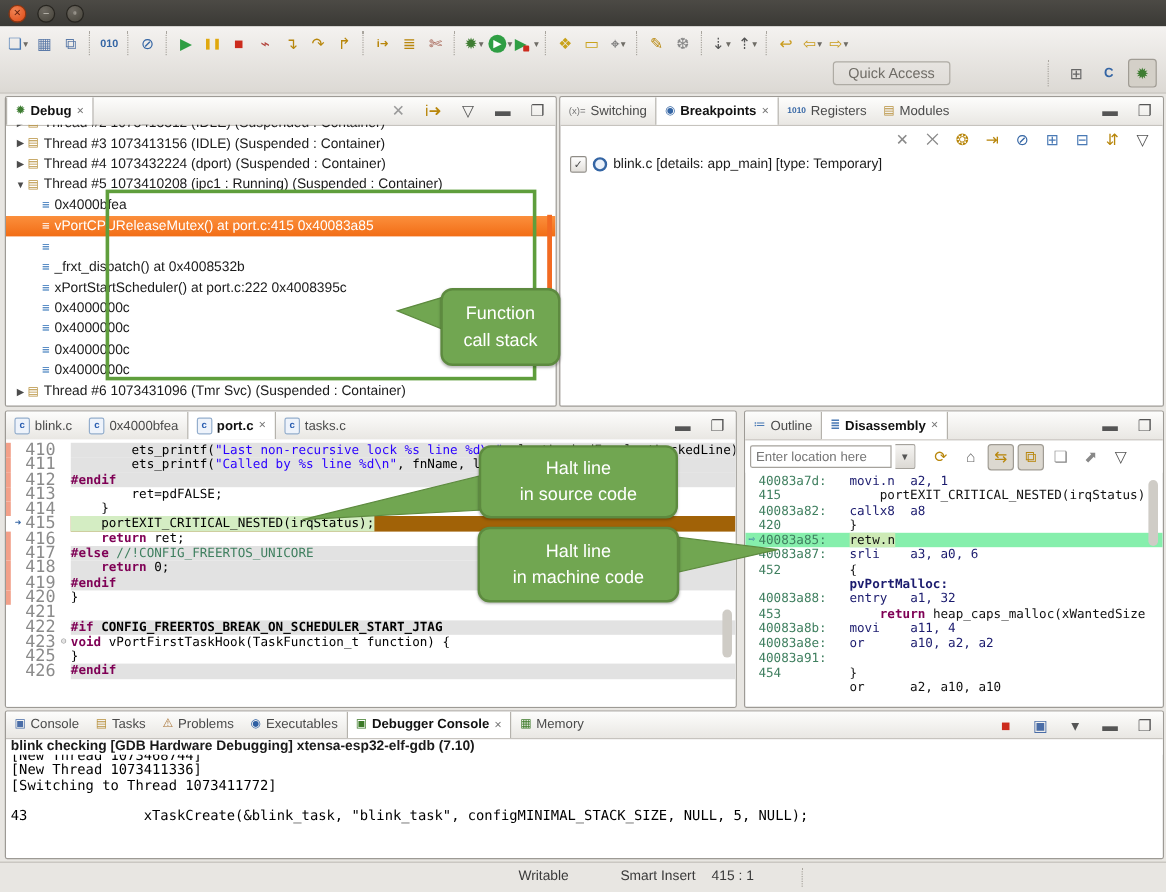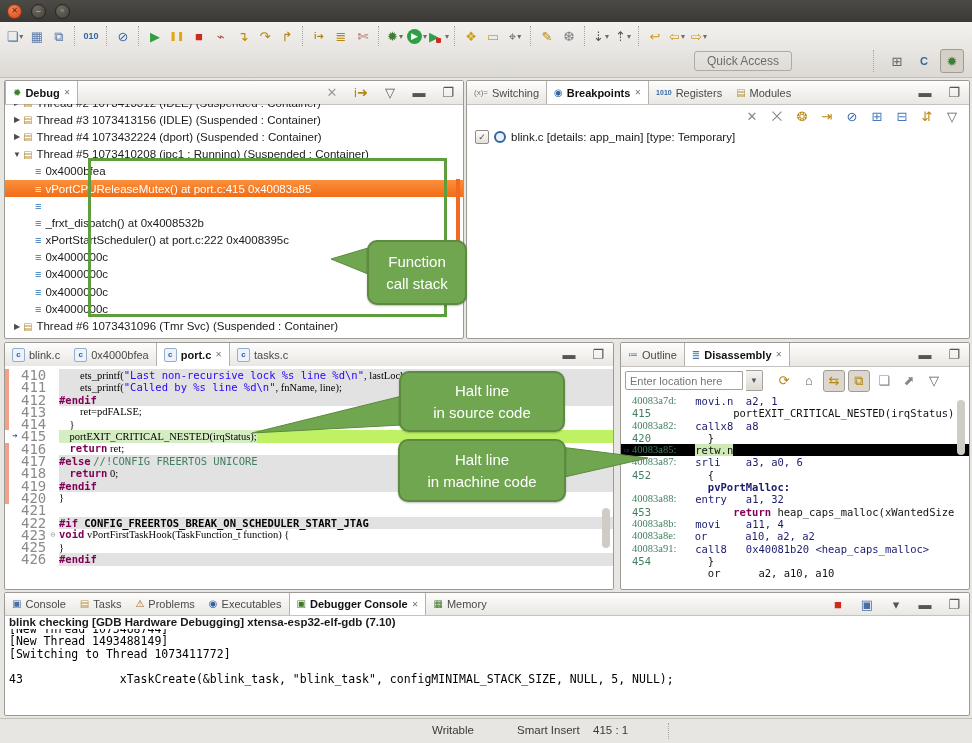--- a/index.html
+++ b/index.html
@@ -63,39 +63,39 @@
   .codearea{position:absolute;left:0;right:0;top:23px;bottom:0;overflow:hidden;background:#fff;padding-top:3px;}
   .cl{height:12.3px;display:flex;align-items:center;font-family:"DejaVu Sans Mono","Liberation Mono",monospace;
       font-size:10.5px;line-height:12.3px;white-space:pre;}
   .cl.g .stretch{background:#e2e2e2;}
   .cl .gbar{width:4px;height:100%;flex:none;}
   .cl .gbar.on{background:#f2a089;}
   .cl .gptr{width:12px;flex:none;font-size:9px;color:#3465a4;text-align:center;}
   .cl .gnum{width:26px;flex:none;text-align:left;color:#8b8b8b;font-size:14px;}
   .cl .gfold{width:12px;flex:none;font-size:8px;color:#999;text-align:center;}
   .cl .stretch{flex:1;height:100%;display:flex;align-items:center;}
-  .cl.cur .stretch{background:#bef264;}
+  .cl.cur .stretch{background:#a16207;}
   .cl.cur .codetxt{background:#d4edc3;}
   .codetxt{white-space:pre;}
-  .tk-p{color:#000;font-family:Liberation Serif, serif;} .tk-k{color:#7f0055;font-weight:bold;} .tk-s{color:#2a00ff;}
+  .tk-p{color:#000;} .tk-k{color:#7f0055;font-weight:bold;} .tk-s{color:#2a00ff;}
   .tk-c{color:#3f7f5f;} .tk-b{color:#000;font-weight:bold;}
   
   .disasm-toolbar{height:27px;display:flex;align-items:center;gap:3px;padding:0 4px;background:#fff;}
   .loc-input{width:108px;height:17px;border:1px solid #a5a29c;border-radius:2px 0 0 2px;font-size:11px;padding:0 4px;
              color:#333;font-family:"Liberation Sans",sans-serif;}
   .combo-drop{width:16px;height:19px;border:1px solid #a5a29c;border-left:none;border-radius:0 2px 2px 0;
               background:linear-gradient(#f5f4f2,#dcd9d4);font-size:8px;color:#555;display:flex;align-items:center;justify-content:center;}
   .dbtn{height:20px;min-width:18px;display:flex;align-items:center;justify-content:center;border-radius:3px;font-size:12px;}
   .dbtn.pressed{background:#dcd8d0;border:1px solid #a09c94;}
   .disrows{position:absolute;left:0;right:0;top:50px;bottom:0;overflow:hidden;padding-top:2px;}
   .dl{height:12.3px;display:flex;align-items:center;font-family:"DejaVu Sans Mono","Liberation Mono",monospace;
       font-size:10.5px;line-height:12.3px;white-space:pre;}
   .dl .dptr{width:11px;flex:none;font-size:9px;color:#3465a4;text-align:center;}
-  .dl.cur{background:#000000;}
-  .dk-a{color:#3f7f5f;font-family:Liberation Serif, serif;} .dk-n{color:#3f7f5f;} .dk-i{color:#1b1b6e;} .dk-p{color:#111;}
+  .dl.cur{background:#86efac;}
+  .dk-a{color:#3f7f5f;} .dk-n{color:#3f7f5f;} .dk-i{color:#1b1b6e;} .dk-p{color:#111;}
   .dk-k{color:#7f0055;font-weight:bold;} .dk-l{color:#1b1b6e;font-weight:bold;}
   .dk-hl{background:#cdeab5;color:#111;}
   
   .contabbar{height:22px;}
   .con-header{height:13px;font-size:11.5px;font-weight:bold;color:#1a1a1a;padding-left:4px;background:#fff;white-space:nowrap;}
   .conrows{position:absolute;left:0;right:0;top:36px;bottom:0;overflow:hidden;}
   .conrows-inner{margin-top:-6px;}
   .con{height:12.4px;font-family:"DejaVu Sans Mono","Liberation Mono",monospace;font-size:11.5px;
        line-height:12.4px;white-space:pre;color:#000;padding-left:4px;}
   
@@ -501,21 +501,21 @@
       <div class="dl"><span class="dptr"></span><span class="dk-a">40083a82:</span><span class="dk-i">   callx8  a8</span></div>
       <div class="dl"><span class="dptr"></span><span class="dk-n">420</span><span class="dk-p">         }</span></div>
       <div class="dl cur"><span class="dptr">⇨</span><span class="dk-a">40083a85:</span><span class="dk-i">   </span><span class="dk-hl">retw.n</span></div>
       <div class="dl"><span class="dptr"></span><span class="dk-a">40083a87:</span><span class="dk-i">   srli    a3, a0, 6</span></div>
       <div class="dl"><span class="dptr"></span><span class="dk-n">452</span><span class="dk-p">         {</span></div>
       <div class="dl"><span class="dptr"></span><span class="dk-l">            pvPortMalloc:</span></div>
       <div class="dl"><span class="dptr"></span><span class="dk-a">40083a88:</span><span class="dk-i">   entry   a1, 32</span></div>
       <div class="dl"><span class="dptr"></span><span class="dk-n">453</span><span class="dk-p">             </span><span class="dk-k">return</span><span class="dk-p"> heap_caps_malloc(xWantedSize</span></div>
       <div class="dl"><span class="dptr"></span><span class="dk-a">40083a8b:</span><span class="dk-i">   movi    a11, 4</span></div>
       <div class="dl"><span class="dptr"></span><span class="dk-a">40083a8e:</span><span class="dk-i">   or      a10, a2, a2</span></div>
-      <div class="dl"><span class="dptr"></span><span class="dk-a">40083a91:</span><span class="dk-i">   call8   0x40081b20 &lt;heap_caps_malloc&gt;</span></div>
+      <div class="dl"><span class="dptr"></span><span class="dk-a">40083a91:</span></div>
       <div class="dl"><span class="dptr"></span><span class="dk-n">454</span><span class="dk-p">         }</span></div>
       <div class="dl"><span class="dptr"></span><span class="dk-p">            or      a2, a10, a10</span></div>
     </div>
 </div>
 
 <div class="panel" style="left:4px;top:592px;width:964px;height:122px;">
   <div class="tabbar contabbar">
     <div class="tab">
       <span class="ticon" style="color:#4a6da7">▣</span>
       <span>Console</span>
@@ -556,21 +556,21 @@
         </span>
         <span class="tbtn">
           <span class="glyph" style="color: rgb(85, 85, 85);">❐</span>
         </span>
       </div>
   </div>
   <div class="con-header">blink checking [GDB Hardware Debugging] xtensa-esp32-elf-gdb (7.10)</div>
   <div class="conrows">
     <div class="conrows-inner">
         <div class="con">[New Thread 1073468744]</div>
-        <div class="con">[New Thread 1493488149]</div>
+        <div class="con">[New Thread 1073411336]</div>
         <div class="con">[Switching to Thread 1073411772]</div>
         <div class="con"></div>
         <div class="con">43              xTaskCreate(&amp;blink_task, "blink_task", configMINIMAL_STACK_SIZE, NULL, 5, NULL);</div>
       </div>
   </div>
 </div>
 
 <div class="statusbar">
   <span class="stitem" style="left:432px">Writable</span>
   <span class="stitem" style="left:517px">Smart Insert</span>

